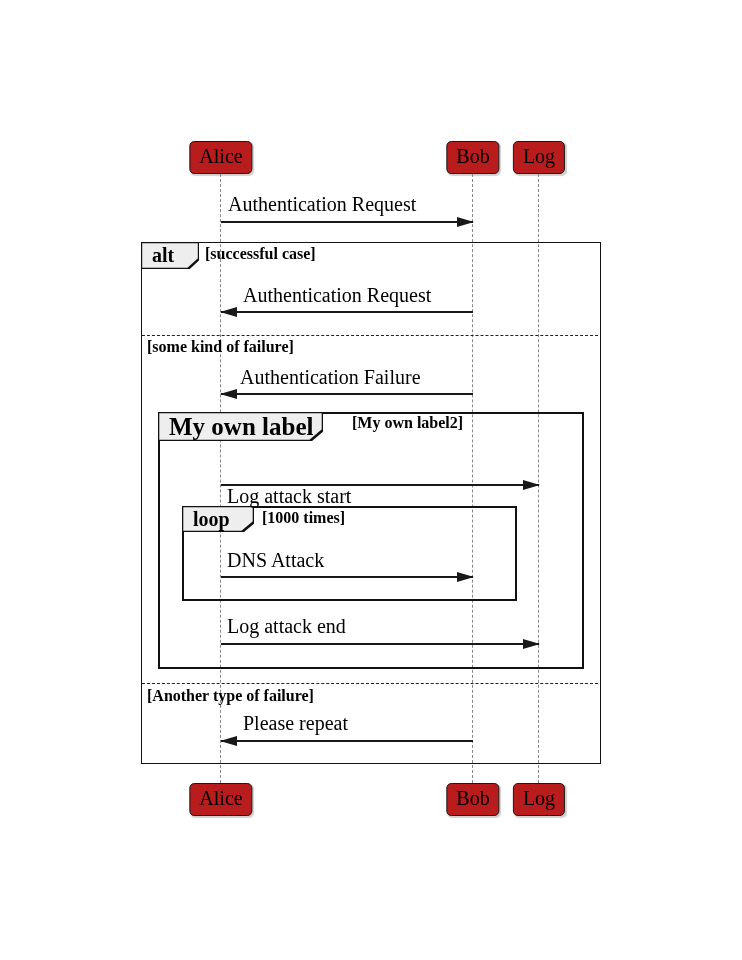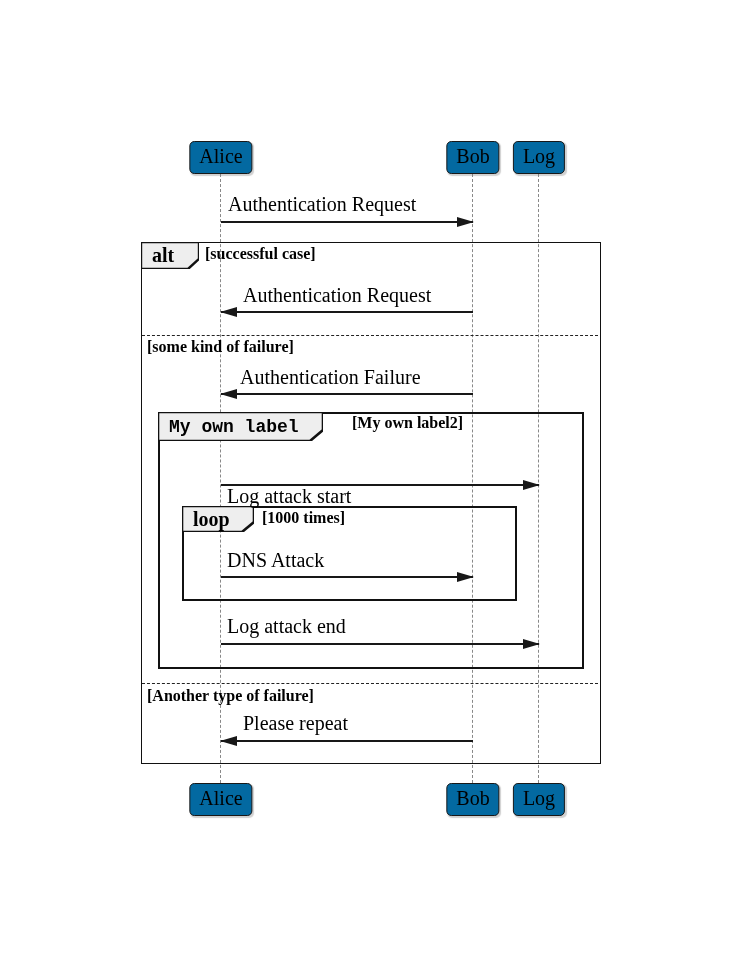--- a/index.html
+++ b/index.html
@@ -5,21 +5,21 @@
   html,body{margin:0;padding:0;background:#fff;}
   .screen{
     position:relative;width:742px;height:960px;background:#ffffff;overflow:hidden;
     font-family:"Liberation Serif", serif;color:#000;
   }
   
   .lifeline{position:absolute;top:174px;height:609px;width:0;border-left:1px dashed #888;}
   
   .participant{
     position:absolute;transform:translateX(-50%);
-    background:#0369a1;border:1.5px solid #181818;border-radius:5px;
+    background:#b91c1c;border:1.5px solid #181818;border-radius:5px;
     padding:1px 9px 4px;font-size:20px;line-height:26px;white-space:nowrap;
     box-shadow:1.5px 1.5px 1px rgba(120,120,120,0.35);
   }
   
   .frame{position:absolute;background:transparent;}
   .frame.alt{border:1.6px solid #111;}
   .frame.inner{border:2px solid #111;}
   .frame-tab{position:absolute;}
   .frame-tab svg{position:absolute;left:0;top:0;display:block;}
   .frame-tab .tab-label{
@@ -70,21 +70,21 @@
   <div class="condition" style="left:205px;top:245px;">[successful case]</div>
 
   <div class="divider" style="left:142px;top:335px;width:456px;"></div>
   <div class="section-label" style="left:147px;top:338px;">[some kind of failure]</div>
 
   <div class="frame inner" style="left:158px;top:412px;width:422px;height:253px;"></div>
   <div class="frame-tab" style="left:158px;top:412px;width:165px;height:29px;">
     <svg width="165" height="29" viewBox="0 0 165 29">
       <path d="M0,0 H165 V18 L152,29 H0 Z" fill="#EEEEEE" stroke="#111" stroke-width="2.6"></path>
     </svg>
-    <span class="tab-label" style="font-size:18px;font-family:Liberation Mono, monospace;">My own label</span>
+    <span class="tab-label" style="font-size:25px;">My own label</span>
   </div>
   <div class="condition" style="left:330px;top:414px;margin-left:22px;">[My own label2]</div>
 
   <div class="frame inner" style="left:182px;top:506px;width:331px;height:91px;"></div>
   <div class="frame-tab" style="left:182px;top:506px;width:72px;height:26px;">
     <svg width="72" height="26" viewBox="0 0 72 26">
       <path d="M0,0 H72 V16 L60,26 H0 Z" fill="#EEEEEE" stroke="#111" stroke-width="2.6"></path>
     </svg>
     <span class="tab-label">loop</span>
   </div>

